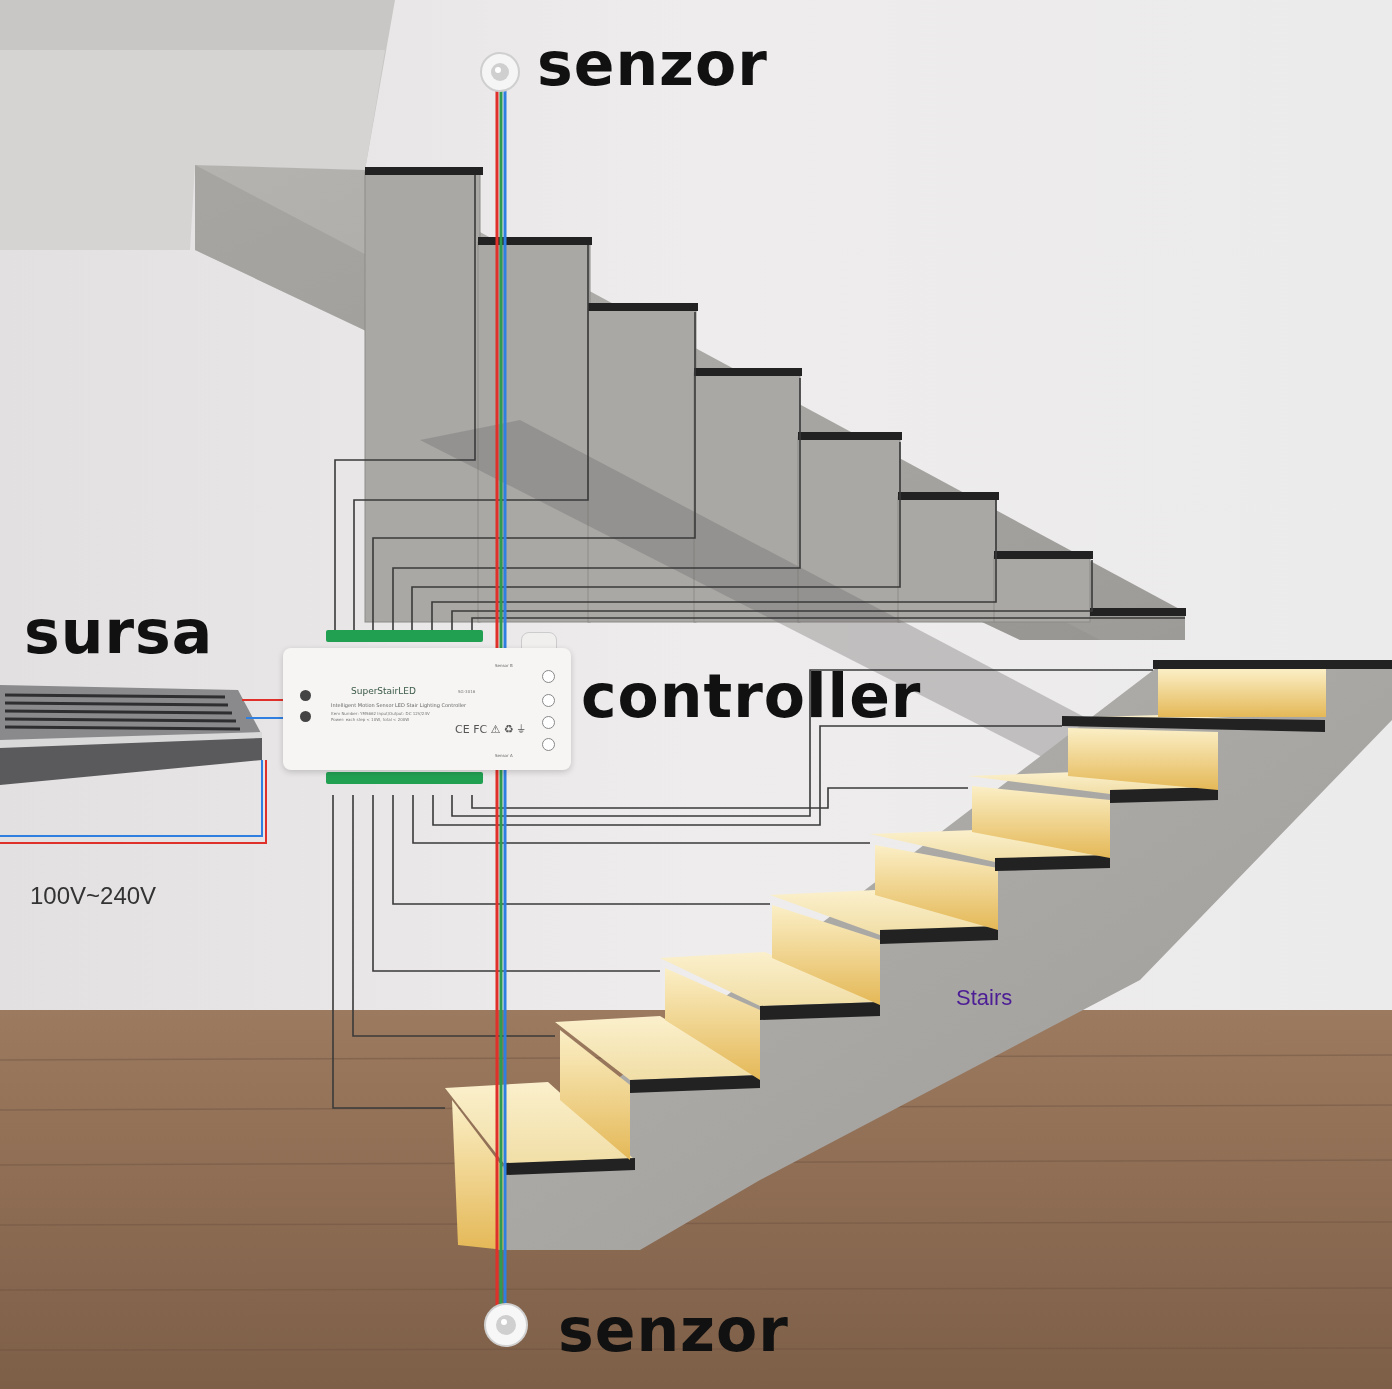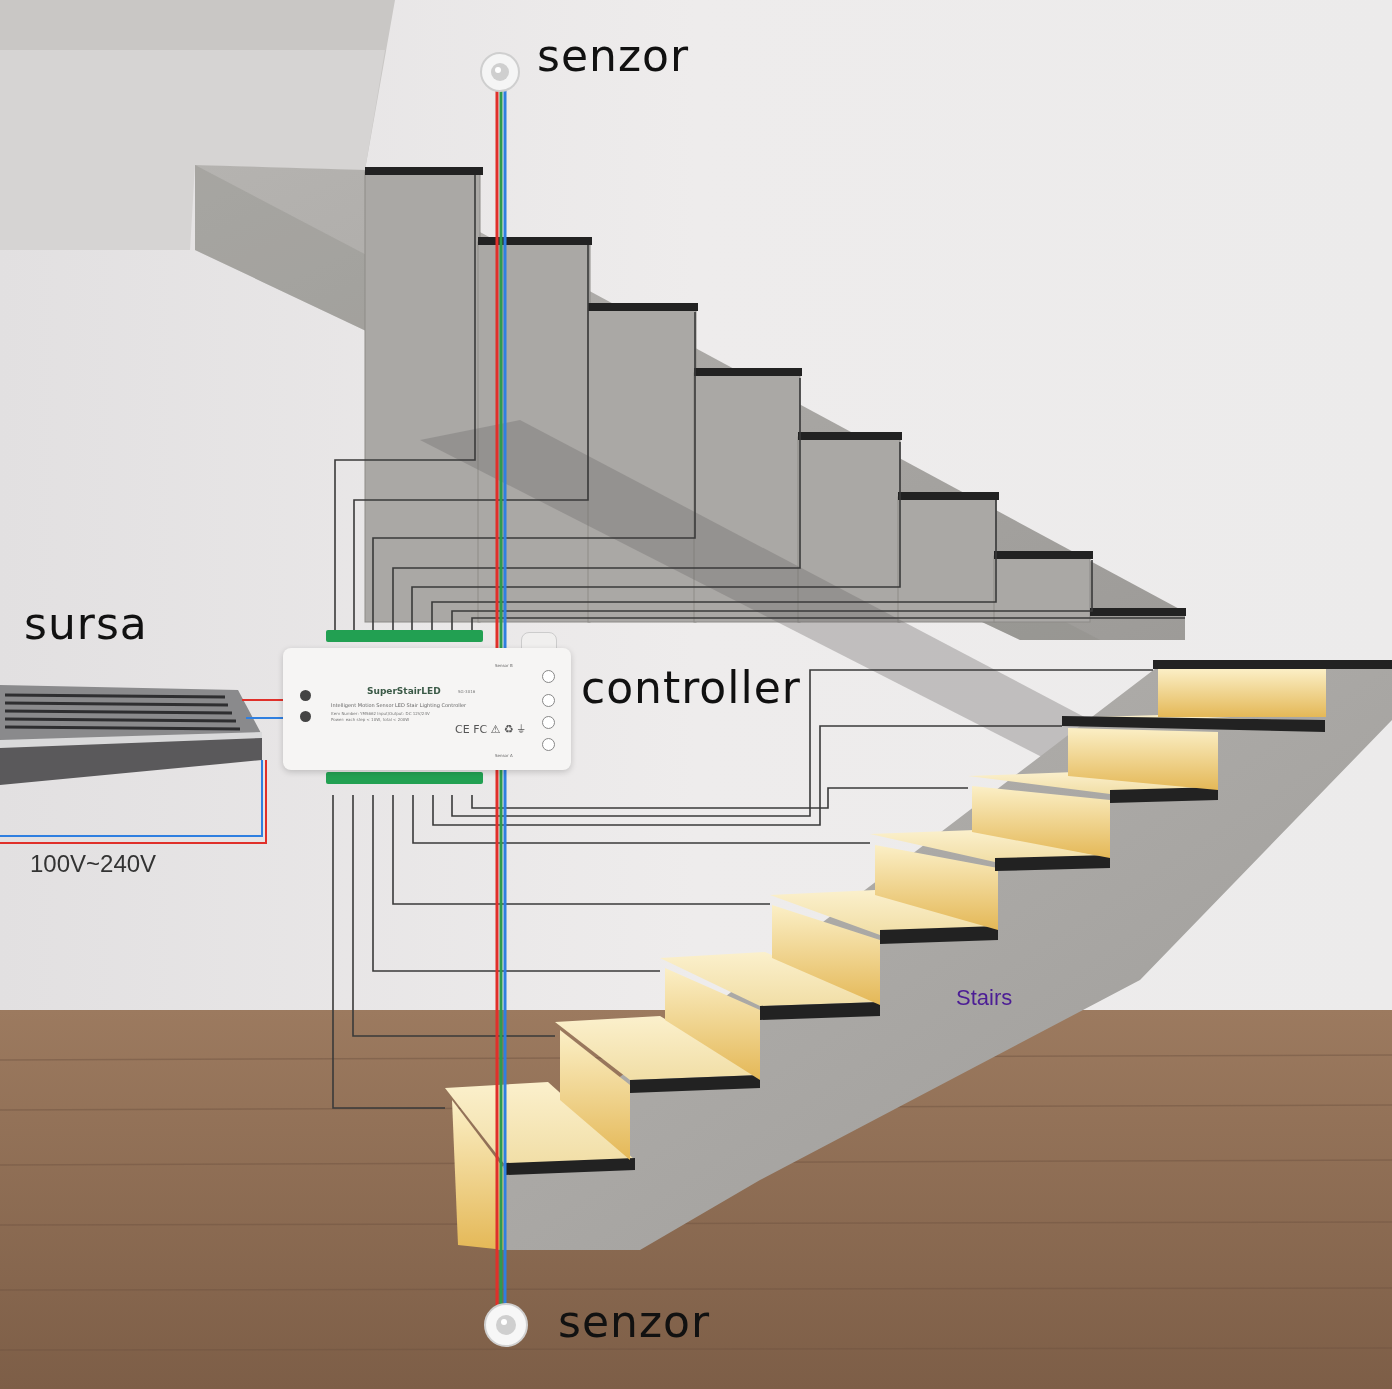--- a/index.html
+++ b/index.html
@@ -1,23 +1,23 @@
 <!DOCTYPE html>
 <html><head>
 <meta charset="utf-8">
 <style>
   html,body{margin:0;padding:0;background:#e9e7e8;}
   .stage{position:relative;width:1392px;height:1389px;overflow:hidden;background:#ebe9ea;font-family:"DejaVu Sans","Liberation Sans",sans-serif;}
   svg.scene{position:absolute;left:0;top:0;}
   .label{position:absolute;color:#111;white-space:nowrap;line-height:1;}
-  .big{font-size:44px;font-family:"DejaVu Sans",sans-serif;letter-spacing:1px;}
-  .volt{font-size:24px;color:#333;font-family:"Liberation Sans",sans-serif;}
+  .big{font-size:60px;font-family:"DejaVu Sans",sans-serif;letter-spacing:1px;font-weight:bold;}
+  .volt{font-size:24px;color:#333;font-family:"Liberation Sans",sans-serif;margin-top:32px;}
   .stairs-lbl{font-size:22px;color:#4c1d95;font-family:"Liberation Sans",sans-serif;}
   .ctrl{position:absolute;left:283px;top:648px;width:288px;height:122px;background:#f6f5f4;border-radius:8px;box-shadow:0 2px 6px rgba(0,0,0,.18);}
-  .ctrl .brand{position:absolute;left:84px;top:38px;font-size:9px;font-weight:bold;color:#3b5a47;}
+  .ctrl .brand{position:absolute;left:68px;top:38px;font-size:9px;font-weight:normal;color:#3b5a47;}
   .ctrl .model{position:absolute;left:175px;top:41px;font-size:4px;color:#777;}
   .ctrl .desc{position:absolute;left:48px;top:54px;font-size:5px;color:#666;}
   .ctrl .spec1{position:absolute;left:48px;top:63px;font-size:4px;color:#777;}
   .ctrl .spec2{position:absolute;left:48px;top:69px;font-size:4px;color:#777;}
   .ctrl .cert{position:absolute;left:172px;top:75px;font-size:11px;color:#555;}
   .ctrl .sb{position:absolute;left:212px;top:15px;font-size:4px;color:#666;}
   .ctrl .sa{position:absolute;left:212px;top:105px;font-size:4px;color:#666;}
   .btn{position:absolute;width:11px;height:11px;border-radius:50%;border:1px solid #888;background:#fff;}
   .screw{position:absolute;width:11px;height:11px;border-radius:50%;background:#444;left:17px;}
   .terminal{position:absolute;height:12px;background:#22a052;border-radius:2px;}

